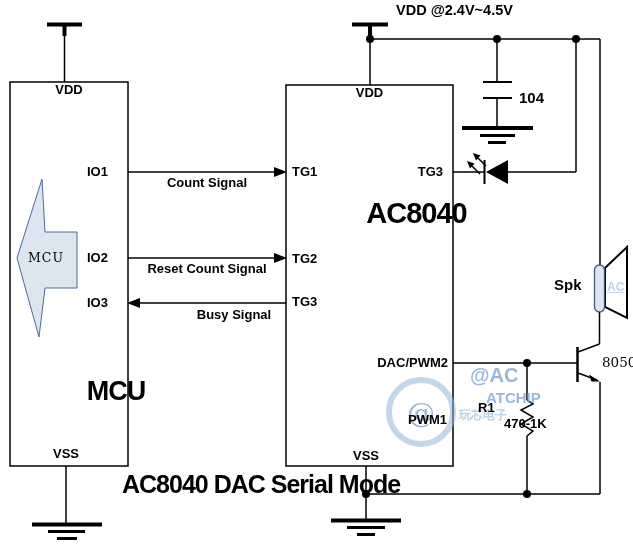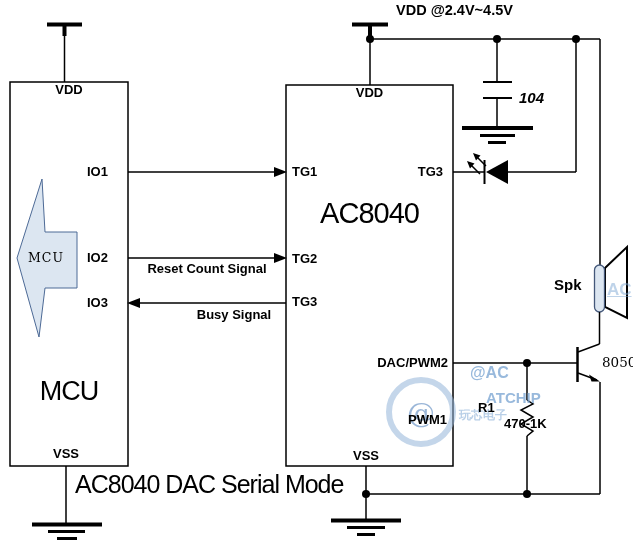--- a/index.html
+++ b/index.html
@@ -3,21 +3,21 @@
 <meta charset="utf-8">
 <style>
   html,body{margin:0;padding:0;}
   body{width:633px;height:544px;position:relative;background:#ffffff;overflow:hidden;
        font-family:"Liberation Sans",sans-serif;}
   #stage{position:absolute;left:0;top:0;width:633px;height:383px;}
   svg.wires{position:absolute;left:0;top:0;z-index:1;}
   .lbl{position:absolute;z-index:3;font-family:"Liberation Sans",sans-serif;
        font-weight:bold;font-size:13px;color:#000;white-space:nowrap;line-height:1.1;}
   .ctr{text-align:center;}
-  .big{font-weight:400;letter-spacing:-1px;}
+  .big{font-weight:700;letter-spacing:-1px;padding-left:47px;}
   .serif{font-family:"DejaVu Serif","Liberation Serif",serif;font-weight:400;}
   .wm{color:#7fa8d4;z-index:2;}
   .stamp{position:absolute;z-index:2;width:58px;height:58px;border:6px solid rgba(148,180,216,.55);
          border-radius:50%;display:flex;align-items:center;justify-content:center;
          font-family:"DejaVu Serif",serif;font-size:28px;color:rgba(120,158,203,.75);}
 </style>
 </head>
 <body>
 
 <div id="stage">
@@ -137,42 +137,43 @@
   <div class="lbl" style="left:396px;top:3px;font-size:14.5px;">VDD @2.4V~4.5V</div>
 
   <div class="lbl ctr" style="left:10px;top:83px;width:118px;">VDD</div>
   <div class="lbl" style="left:87px;top:165px;">IO1</div>
   <div class="lbl" style="left:87px;top:251px;">IO2</div>
   <div class="lbl" style="left:87px;top:296px;">IO3</div>
   <div class="lbl ctr big" style="left:10px;top:377px;width:118px;font-size:27px;">MCU</div>
   <div class="lbl ctr" style="left:10px;top:447px;width:112px;">VSS</div>
   <div class="lbl ctr serif" style="left:20px;top:251px;width:52px;font-size:12.5px;letter-spacing:1px;">MCU</div>
 
+  <div class="lbl ctr" style="left:128px;top:176px;width:158px;">Count Signal</div>
   <div class="lbl ctr" style="left:128px;top:262px;width:158px;">Reset Count Signal</div>
   <div class="lbl ctr" style="left:128px;top:308px;width:158px;margin-left:27px;">Busy Signal</div>
 
   <div class="lbl ctr" style="left:286px;top:86px;width:167px;">VDD</div>
   <div class="lbl" style="left:292px;top:165px;">TG1</div>
   <div class="lbl" style="left:292px;top:252px;">TG2</div>
   <div class="lbl" style="left:292px;top:295px;">TG3</div>
   <div class="lbl" style="right:190px;top:165px;">TG3</div>
   <div class="lbl ctr big" style="left:286px;top:198px;width:167px;font-size:29px;">AC8040</div>
   <div class="lbl" style="right:185px;top:356px;">DAC/PWM2</div>
   <div class="lbl" style="right:186px;top:413px;">PWM1</div>
   <div class="lbl ctr" style="left:286px;top:449px;width:160px;">VSS</div>
 
-  <div class="lbl" style="left:519px;top:90px;font-size:15px;font-style:italic;">104</div>
+  <div class="lbl" style="left:519px;top:90px;font-size:15px;">104</div>
   <div class="lbl" style="left:554px;top:277px;font-size:15px;">Spk</div>
   <div class="lbl serif" style="left:602px;top:355px;font-size:13.5px;">8050</div>
   <div class="lbl" style="left:478px;top:401px;">R1</div>
   <div class="lbl" style="left:460px;top:417px;margin-left:44px;">470-1K</div>
 
   <div class="lbl big" style="left:75px;top:471px;font-size:25px;">AC8040 DAC Serial Mode</div>
 
   <div class="stamp" style="left:386px;top:377px;">
     <span>@</span>
   </div>
-  <div class="lbl wm" style="left:470px;top:364px;font-size:16px;opacity:.8;">@AC</div>
+  <div class="lbl wm" style="left:470px;top:364px;font-size:20px;opacity:.8;">@AC</div>
   <div class="lbl wm" style="left:486px;top:390px;font-size:15px;opacity:.8;">ATCHIP</div>
   <div class="lbl wm" style="left:459px;top:409px;font-size:12px;opacity:.55;">玩芯电子</div>
-  <div class="lbl wm" style="left:607px;top:281px;font-size:17px;opacity:.5;text-decoration:underline;">AC</div>
+  <div class="lbl wm" style="left:607px;top:281px;font-size:12px;opacity:.5;text-decoration:underline;">AC</div>
 
 </div>
 
 </body></html>

